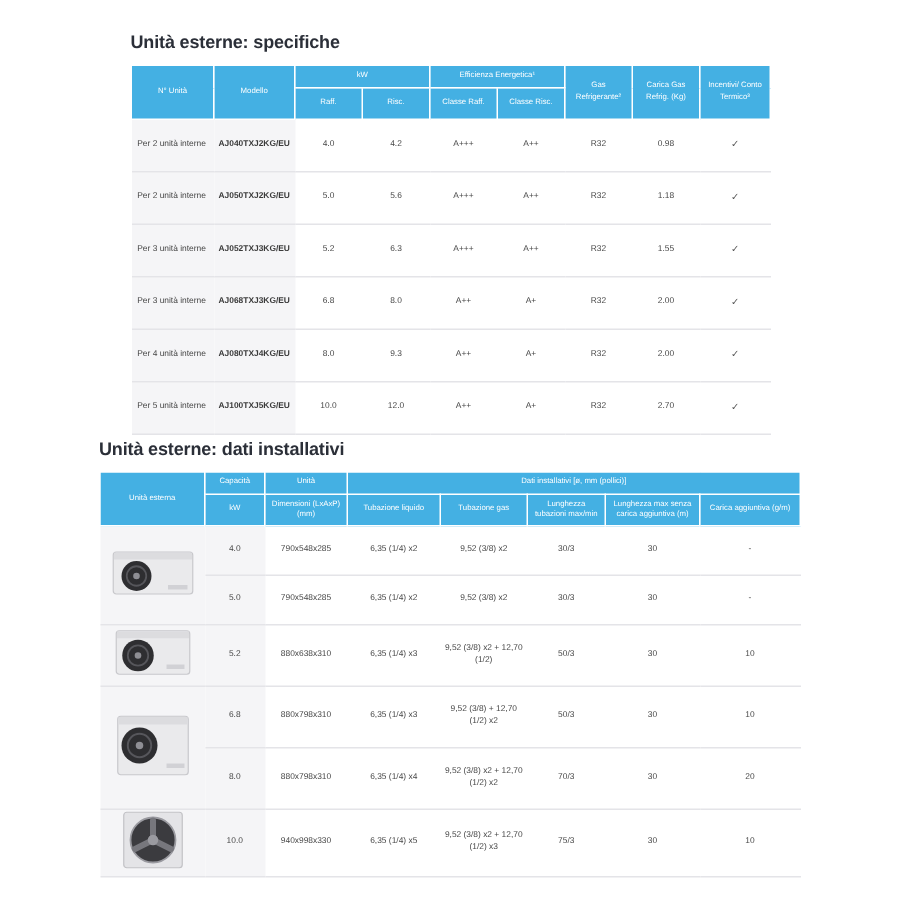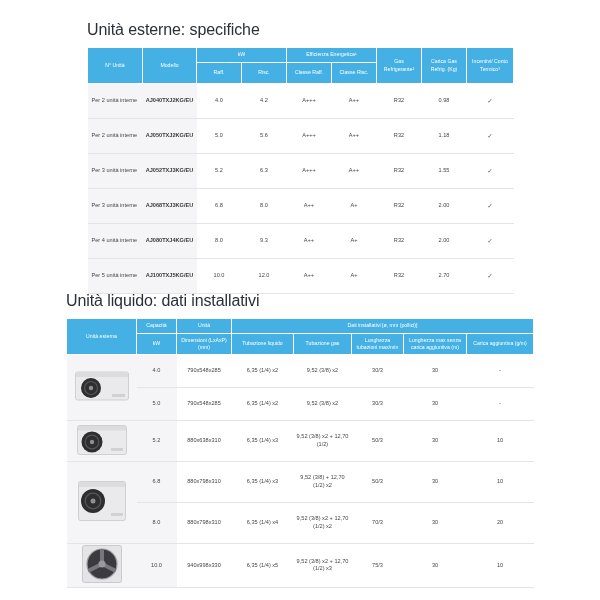--- a/index.html
+++ b/index.html
@@ -1,20 +1,20 @@
 <!DOCTYPE html>
 <html><head>
 <meta charset="utf-8">
 <style>
   html,body{margin:0;padding:0;background:#fff;}
   .page{position:relative;width:600px;height:600px;background:#ffffff;
         font-family:"Liberation Sans",sans-serif;overflow:hidden;}
   .sec1{position:absolute;left:87px;top:21px;width:426px;}
   .sec2{position:absolute;left:66px;top:292px;width:467px;}
-  .title{font-size:16px;font-weight:normal;color:#2b2f38;margin:0 0 8px 0;letter-spacing:-0.1px;}
+  .title{font-size:12px;font-weight:bold;color:#2b2f38;margin:0 0 8px 0;letter-spacing:-0.1px;}
   table{border-collapse:collapse;table-layout:fixed;width:100%;}
   th{background:#44b0e3;color:#ffffff;font-weight:normal;font-size:5.2px;line-height:1.35;
      text-align:center;vertical-align:middle;border:1px solid #ffffff;padding:1px 2px;}
   thead tr.h1 th{height:12px;}
   thead tr.h2 th{height:18px;}
   td{font-size:5.6px;color:#474747;text-align:center;vertical-align:middle;
      border-bottom:1px solid #e4e4e8;padding:2px;word-wrap:break-word;line-height:1.4;}
   .tbl1 td{height:30px;}
   .cell-left{text-align:left;padding-left:4px;}
   .cell-model{font-weight:bold;color:#3a3a3a;}
@@ -125,21 +125,21 @@
           <td>A+</td>
           <td>R32</td>
           <td>2.70</td>
           <td class="check">✓</td>
         </tr>
       </tbody>
     </table>
   </section>
 
   <section class="sec2">
-    <h2 class="title">Unità liquido: dati installativi</h2>
+    <h2 class="title">Unità esterne: dati installativi</h2>
     <table class="tbl2">
       <colgroup>
         <col style="width:70px">
           <col style="width:40px">
           <col style="width:55px">
           <col style="width:62px">
         <col style="width:58px">
           <col style="width:52px">
           <col style="width:63px">
           <col style="width:67px">

